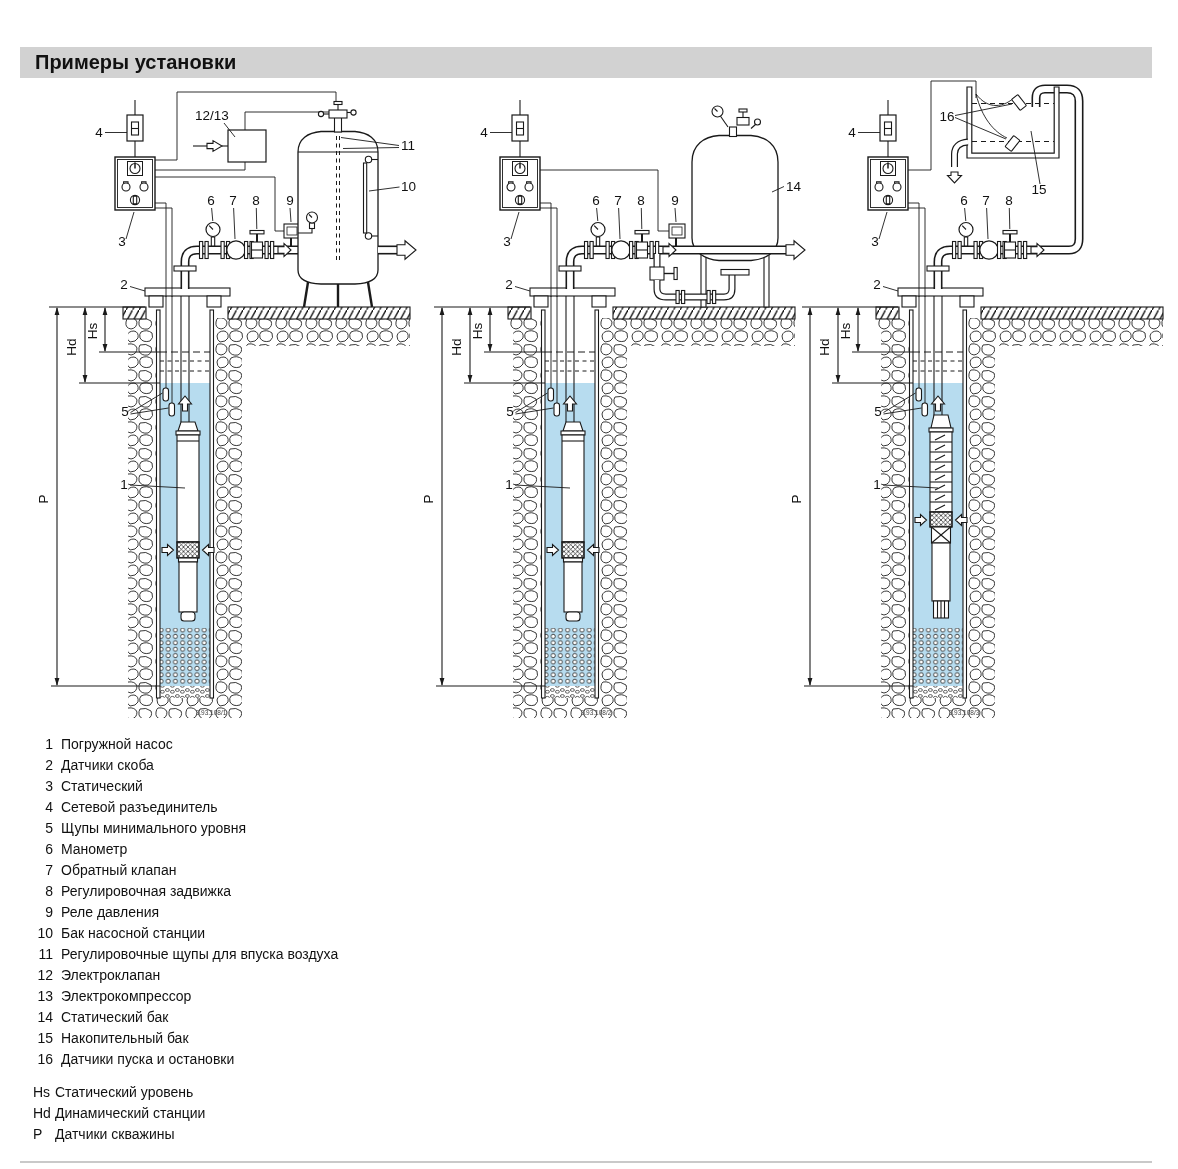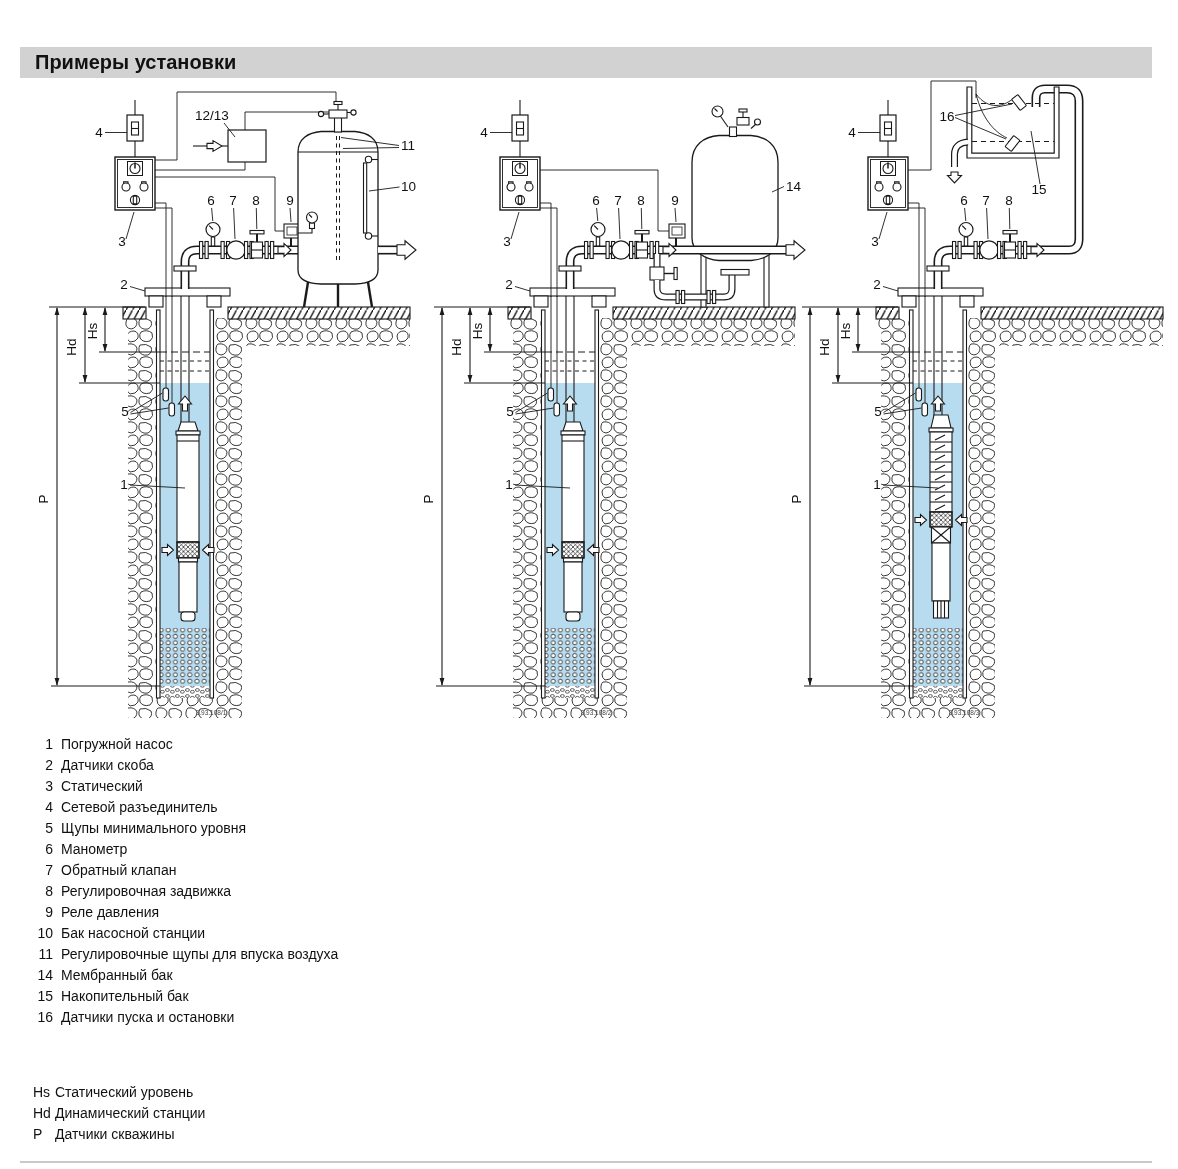--- a/index.html
+++ b/index.html
@@ -499,22 +499,30 @@
     </div>
   <div class="legend-row">
       <span class="legend-num">10</span>
       <span>Бак насосной станции</span>
     </div>
   <div class="legend-row">
       <span class="legend-num">11</span>
       <span>Регулировочные щупы для впуска воздуха</span>
     </div>
   <div class="legend-row">
+      <span class="legend-num">12</span>
+      <span>Электроклапан</span>
+    </div>
+  <div class="legend-row">
+      <span class="legend-num">13</span>
+      <span>Электрокомпрессор</span>
+    </div>
+  <div class="legend-row">
       <span class="legend-num">14</span>
-      <span>Мембранный бак</span>
+      <span>Статический бак</span>
     </div>
   <div class="legend-row">
       <span class="legend-num">15</span>
       <span>Накопительный бак</span>
     </div>
   <div class="legend-row">
       <span class="legend-num">16</span>
       <span>Датчики пуска и остановки</span>
     </div>
 </div>

